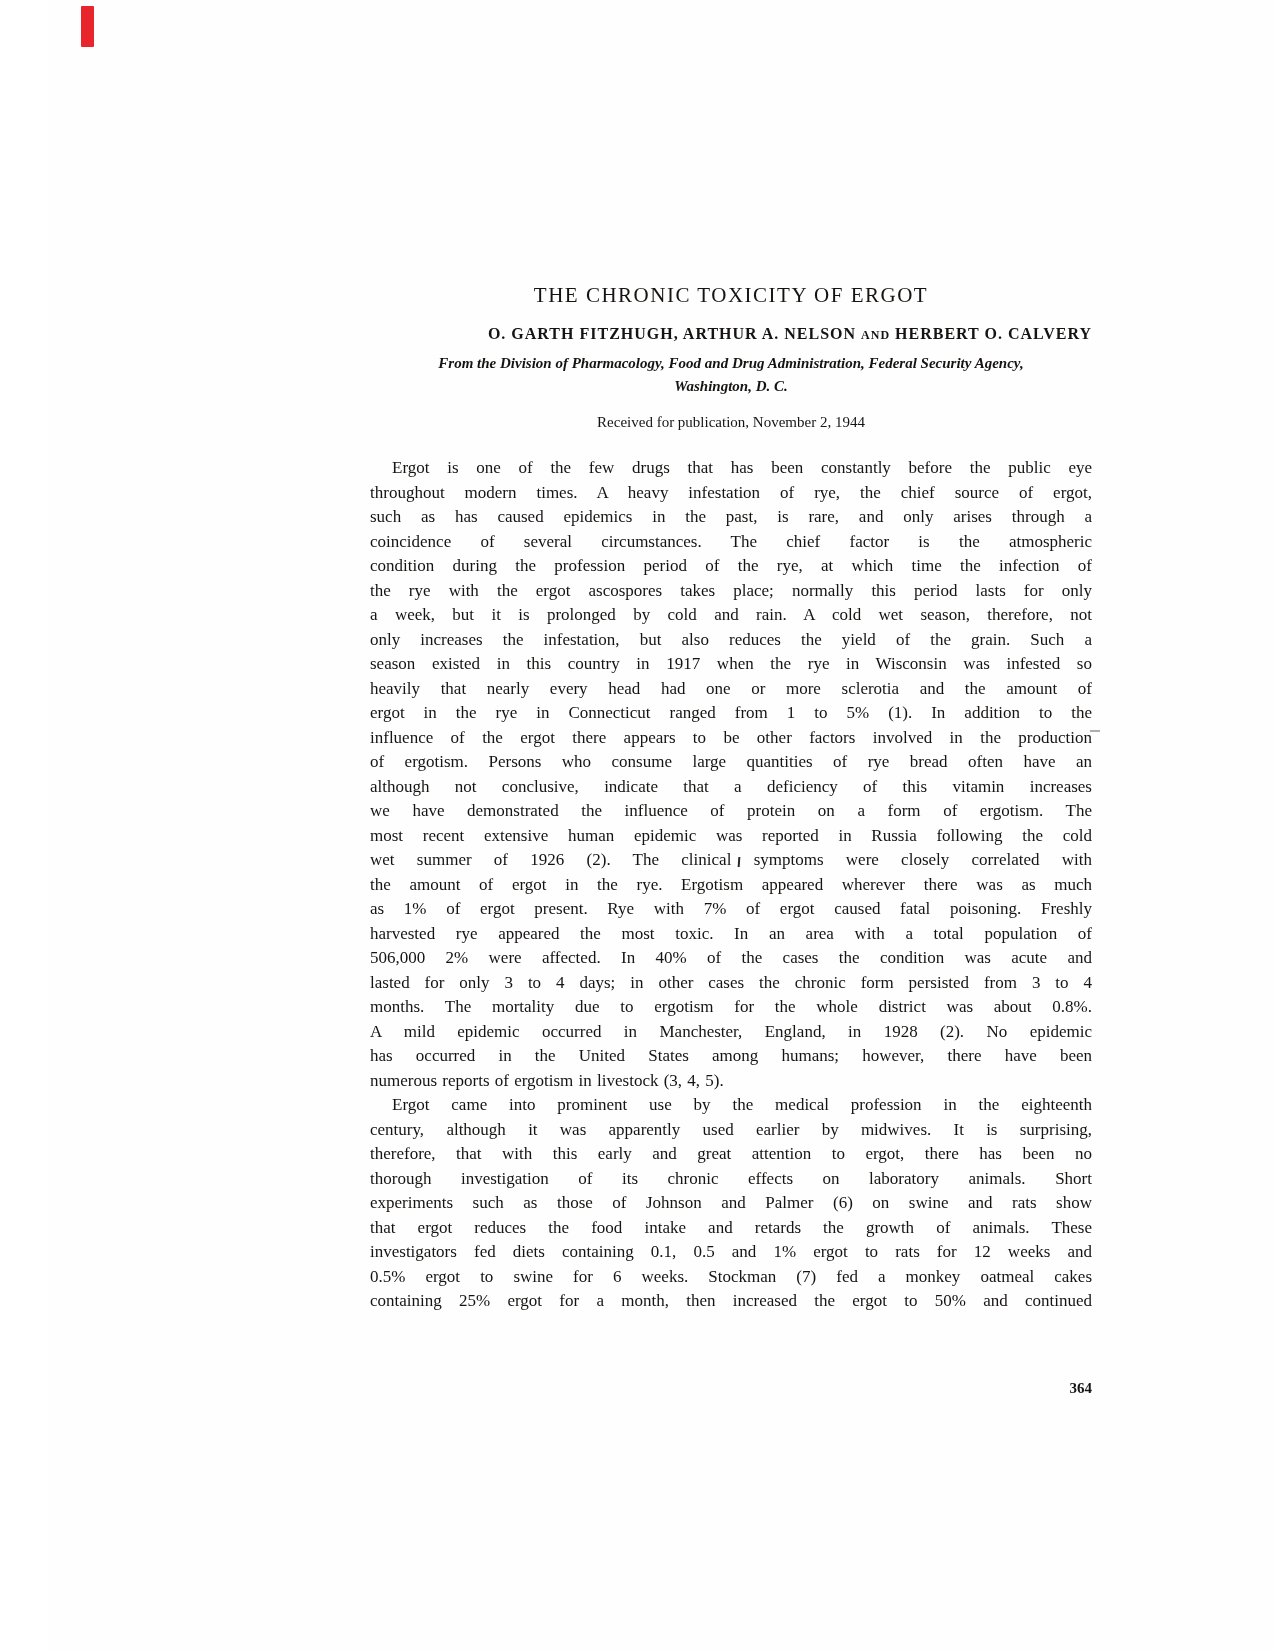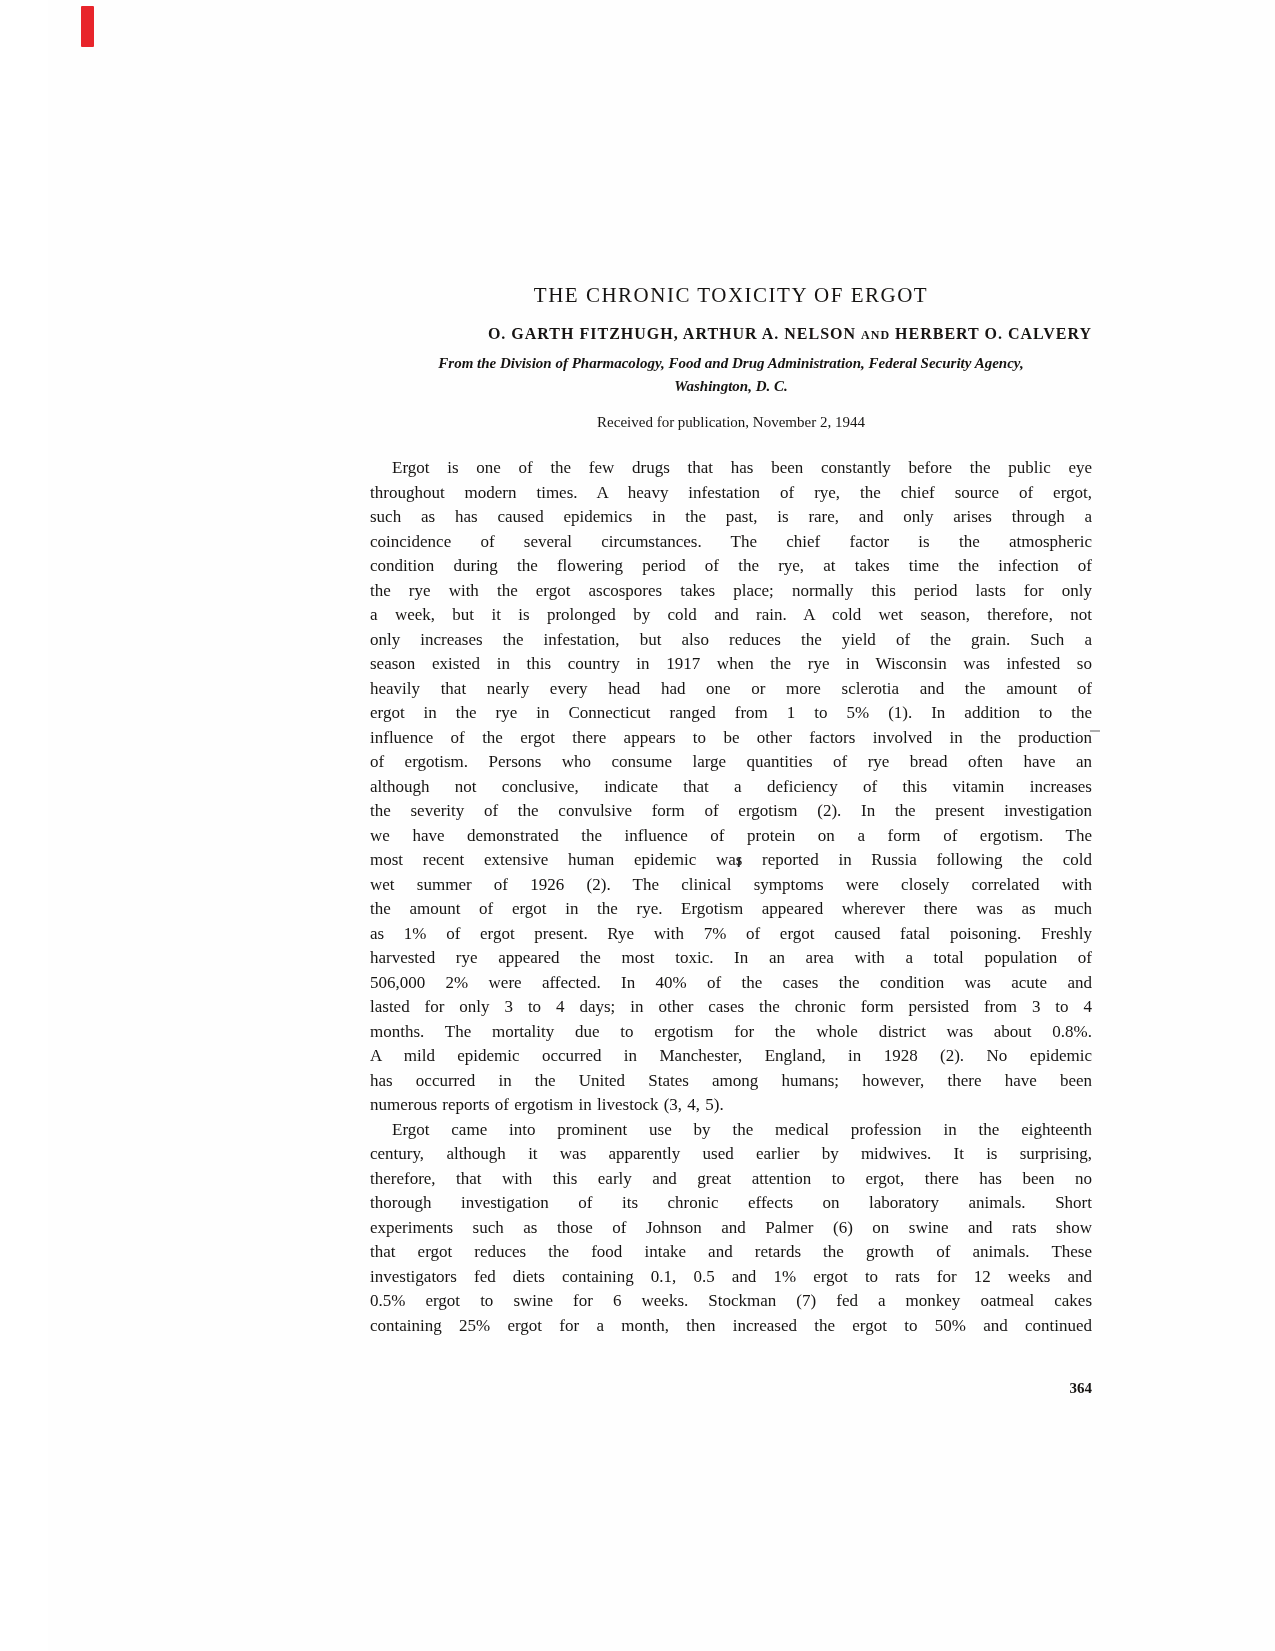--- a/index.html
+++ b/index.html
@@ -136,31 +136,30 @@
     <div class="affil affil2">Washington, D. C.</div>
 
     <div class="received">Received for publication, November 2, 1944</div>
 
     <div class="body">
         <div>
           <div class="line indent">Ergot is one of the few drugs that has been constantly before the public eye</div>
           <div class="line">throughout modern times.  A heavy infestation of rye, the chief source of ergot,</div>
           <div class="line">such as has caused epidemics in the past, is rare, and only arises through a</div>
           <div class="line">coincidence of several circumstances.  The chief factor is the atmospheric</div>
-          <div class="line">condition during the flowering period of the rye, at takes time the infection of</div>
+          <div class="line">condition during the profession period of the rye, at which time the infection of</div>
           <div class="line">the rye with the ergot ascospores takes place; normally this period lasts for only</div>
           <div class="line">a week, but it is prolonged by cold and rain.  A cold wet season, therefore, not</div>
           <div class="line">only increases the infestation, but also reduces the yield of the grain.  Such a</div>
           <div class="line">season existed in this country in 1917 when the rye in Wisconsin was infested so</div>
           <div class="line">heavily that nearly every head had one or more sclerotia and the amount of</div>
           <div class="line">ergot in the rye in Connecticut ranged from 1 to 5% (1).  In addition to the</div>
           <div class="line">influence of the ergot there appears to be other factors involved in the production</div>
           <div class="line">of ergotism.  Persons who consume large quantities of rye bread often have an</div>
           <div class="line">although not conclusive, indicate that a deficiency of this vitamin increases</div>
-          <div class="line">the severity of the convulsive form of ergotism (2).  In the present investigation</div>
           <div class="line">we have demonstrated the influence of protein on a form of ergotism.  The</div>
           <div class="line">most recent extensive human epidemic was reported in Russia following the cold</div>
           <div class="line">wet summer of 1926 (2).  The clinical symptoms were closely correlated with</div>
           <div class="line">the amount of ergot in the rye.  Ergotism appeared wherever there was as much</div>
           <div class="line">as 1% of ergot present.  Rye with 7% of ergot caused fatal poisoning.  Freshly</div>
           <div class="line">harvested rye appeared the most toxic.  In an area with a total population of</div>
           <div class="line">506,000 2% were affected.  In 40% of the cases the condition was acute and</div>
           <div class="line">lasted for only 3 to 4 days; in other cases the chronic form persisted from 3 to 4</div>
           <div class="line">months.  The mortality due to ergotism for the whole district was about 0.8%.</div>
           <div class="line">A mild epidemic occurred in Manchester, England, in 1928 (2).  No epidemic</div>

